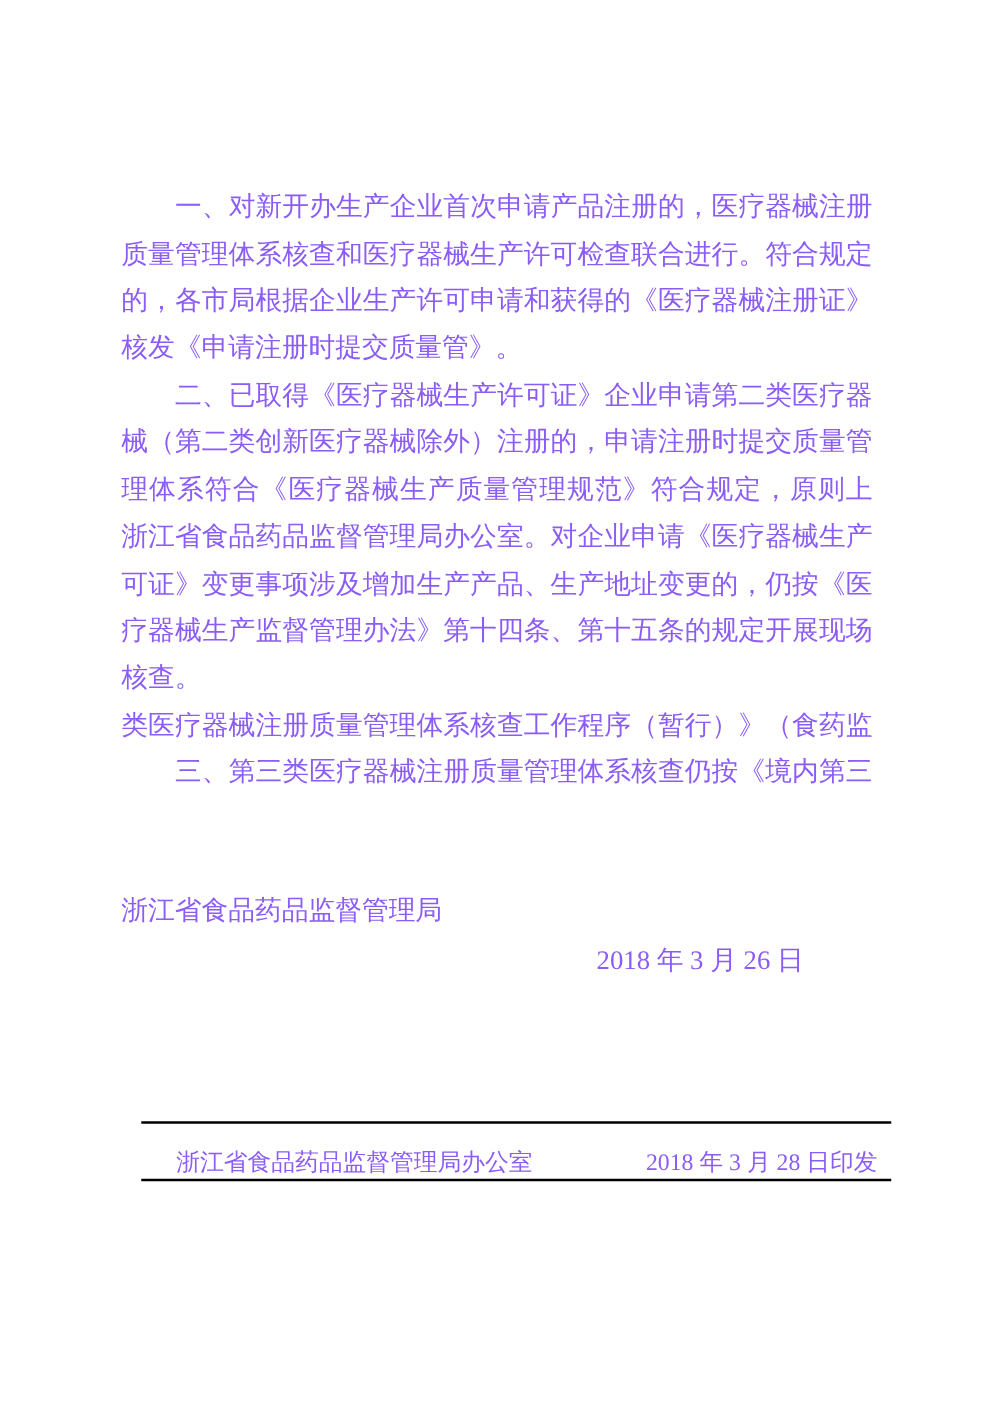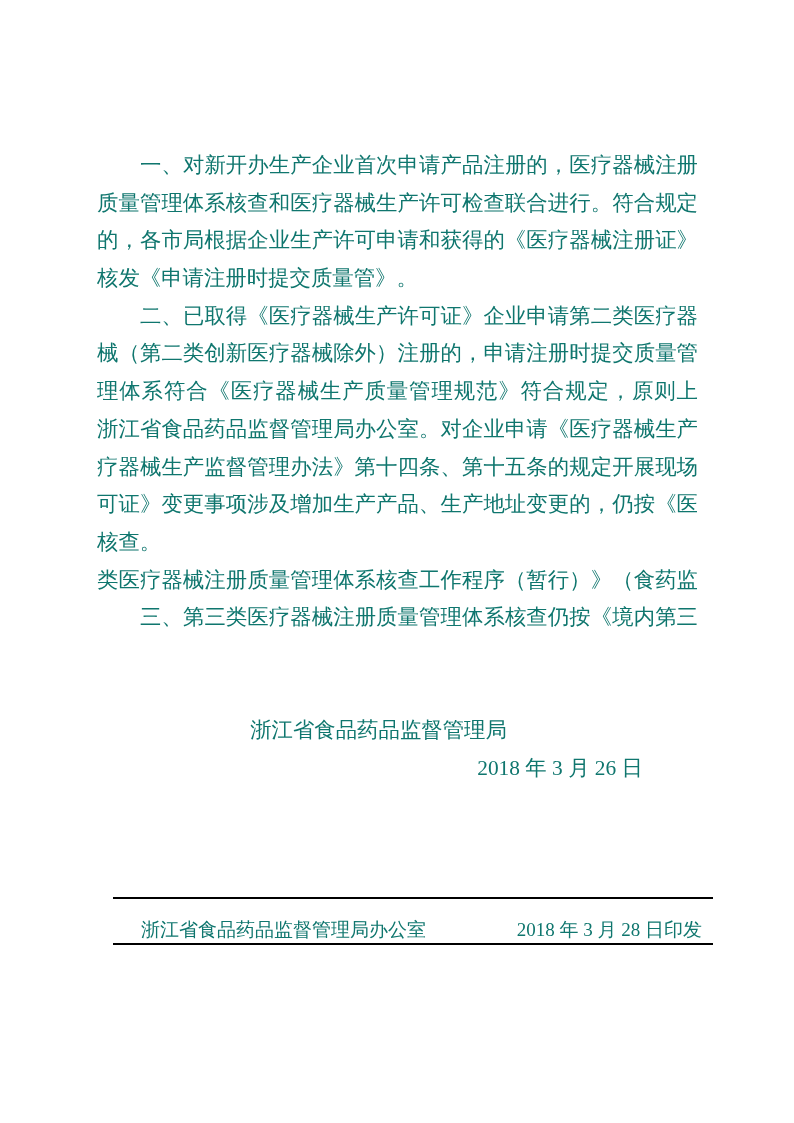--- a/index.html
+++ b/index.html
@@ -2,21 +2,21 @@
 <html><head>
 <meta charset="utf-8">
 <style>
   * { margin: 0; padding: 0; box-sizing: border-box; }
   html, body { background: #ffffff; }
   .page {
     position: relative;
     width: 794px;
     height: 1123px;
     background: #ffffff;
-    color: #0f766e;
+    color: #8b5cf6;
     font-family: "Liberation Serif", serif;
     overflow: hidden;
   }
   .doc-body {
     position: absolute;
     left: 97px;
     top: 147px;
     width: 601px;
     font-size: 21.4px;
     line-height: 37.7px;
@@ -31,21 +31,21 @@
   .line.indent { padding-left: 43px; }
   .line.last { text-align-last: left; }
   .signature {
     position: absolute;
     left: 97px;
     top: 712px;
     width: 601px;
     font-size: 21.4px;
     line-height: 37.7px;
   }
-  .sig-agency { text-align: center; padding-right: 38px; }
+  .sig-agency { text-align: left; padding-right: 38px; font-family: Liberation Mono, monospace; }
   .sig-date   { text-align: right; padding-right: 55px; }
   .footer {
     position: absolute;
     left: 113px;
     top: 897px;
     width: 600px;
     height: 48px;
     border-top: 2.5px solid #000000;
     border-bottom: 2.5px solid #000000;
     display: flex;
@@ -65,22 +65,22 @@
         <div class="line indent">一、对新开办生产企业首次申请产品注册的，医疗器械注册</div>
         <div class="line">质量管理体系核查和医疗器械生产许可检查联合进行。符合规定</div>
         <div class="line">的，各市局根据企业生产许可申请和获得的《医疗器械注册证》</div>
         <div class="line last">核发《申请注册时提交质量管》。</div>
       </div>
       <div>
         <div class="line indent">二、已取得《医疗器械生产许可证》企业申请第二类医疗器</div>
         <div class="line">械（第二类创新医疗器械除外）注册的，申请注册时提交质量管</div>
         <div class="line">理体系符合《医疗器械生产质量管理规范》符合规定，原则上</div>
         <div class="line">浙江省食品药品监督管理局办公室。对企业申请《医疗器械生产许</div>
+        <div class="line">可证》变更事项涉及增加生产产品、生产地址变更的，仍按《医</div>
         <div class="line">疗器械生产监督管理办法》第十四条、第十五条的规定开展现场</div>
-        <div class="line">可证》变更事项涉及增加生产产品、生产地址变更的，仍按《医</div>
         <div class="line last">核查。</div>
       </div>
       <div>
         <div class="line">类医疗器械注册质量管理体系核查工作程序（暂行）》（食药监</div>
         <div class="line indent">三、第三类医疗器械注册质量管理体系核查仍按《境内第三</div>
       </div>
     </div>
 
   <div class="signature">
     <div class="sig-agency">浙江省食品药品监督管理局</div>

